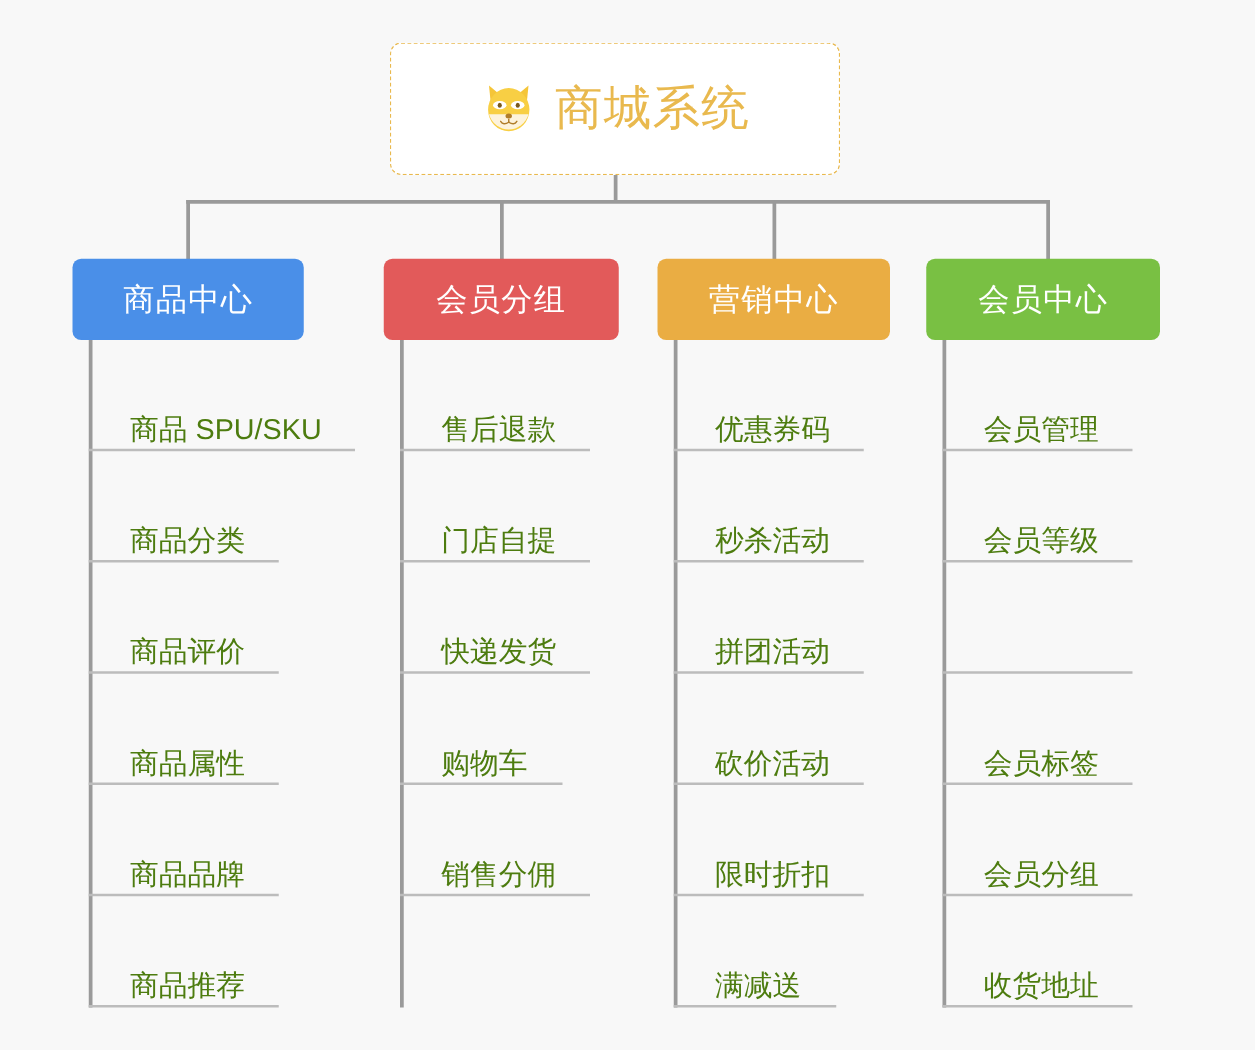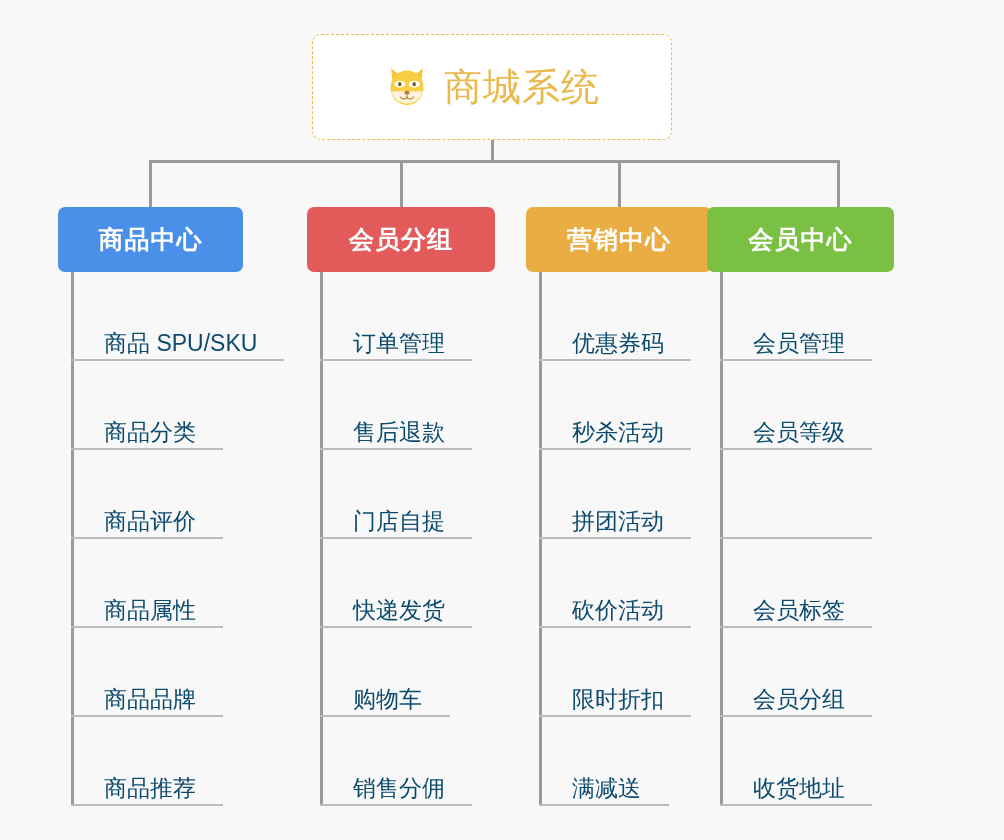--- a/index.html
+++ b/index.html
@@ -71,21 +71,20 @@
     box-sizing: border-box;
     height: 65px;
     border-radius: 7px;
     display: flex;
     align-items: center;
     justify-content: center;
     color: #ffffff;
     font-size: 25px;
     letter-spacing: 1px;
     z-index: 2;
-    font-weight: bold;
   }
   .branch-spine {
     position: absolute;
     left: 13px;
     top: 65px;
     width: 3px;
     background: #9a9a9a;
   }
   .leaf-list {
     position: relative;
@@ -106,21 +105,21 @@
     left: 13px;
     bottom: 0;
     height: 2px;
     background: #bcbcbc;
   }
   .leaf-label {
     position: relative;
     display: inline-block;
     padding: 0 14px 6px 33px;
     font-size: 23px;
-    color: #0c4a6e;
+    color: #4d7c0f;
     line-height: 1;
     white-space: nowrap;
     text-align: right;
   }
 </style>
 </head>
 <body style="background: rgb(248, 248, 248);">
 
 <div id="mindmap">
 
@@ -183,24 +182,20 @@
       </li>
     </ul>
   </div>
 
   <div class="branch" style="left:307px; width:188px;">
     <div class="branch-header" style="background: rgb(226, 90, 90);">会员分组</div>
     <div class="branch-spine" style="height: 534px; background: rgb(154, 154, 154);"></div>
     <ul class="leaf-list">
       <li class="leaf-item">
         <span class="leaf-underline" style="width:152px;"></span>
-        <span class="leaf-label">订单管理</span>
-      </li>
-      <li class="leaf-item">
-        <span class="leaf-underline" style="width:152px;"></span>
         <span class="leaf-label">售后退款</span>
       </li>
       <li class="leaf-item">
         <span class="leaf-underline" style="width:152px;"></span>
         <span class="leaf-label">门店自提</span>
       </li>
       <li class="leaf-item">
         <span class="leaf-underline" style="width:152px;"></span>
         <span class="leaf-label">快递发货</span>
       </li>
@@ -239,21 +234,21 @@
         <span class="leaf-underline" style="width:152px;"></span>
         <span class="leaf-label">限时折扣</span>
       </li>
       <li class="leaf-item">
         <span class="leaf-underline" style="width:130px;"></span>
         <span class="leaf-label">满减送</span>
       </li>
     </ul>
   </div>
 
-  <div class="branch" style="left:707px; width:187px;">
+  <div class="branch" style="left:741px; width:187px;">
     <div class="branch-header" style="background: rgb(121, 192, 67);">会员中心</div>
     <div class="branch-spine" style="height: 534px; background: rgb(154, 154, 154);"></div>
     <ul class="leaf-list">
       <li class="leaf-item">
         <span class="leaf-underline" style="width:152px;"></span>
         <span class="leaf-label">会员管理</span>
       </li>
       <li class="leaf-item">
         <span class="leaf-underline" style="width:152px;"></span>
         <span class="leaf-label">会员等级</span>

